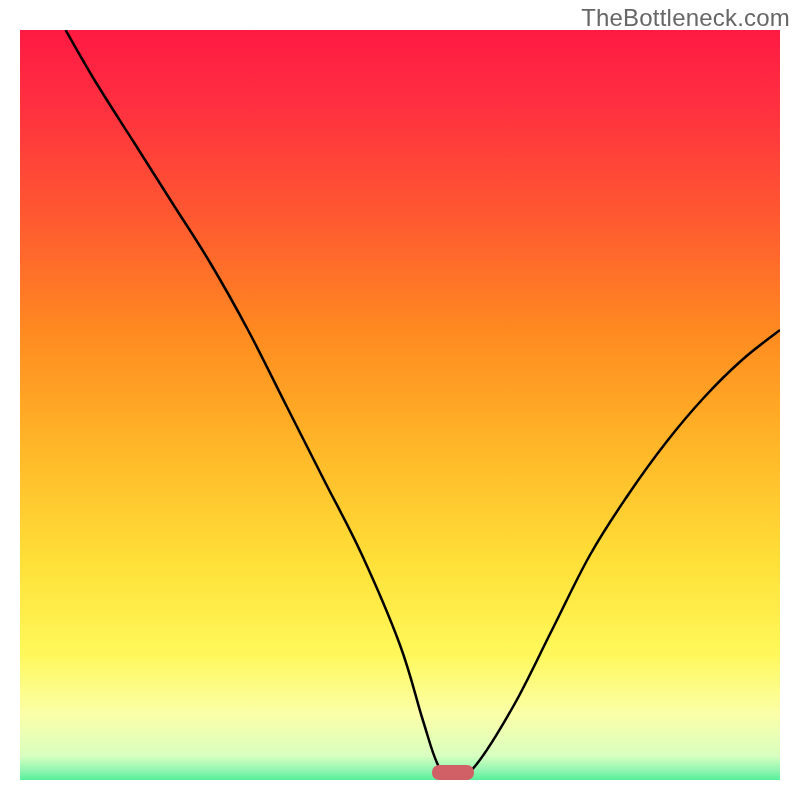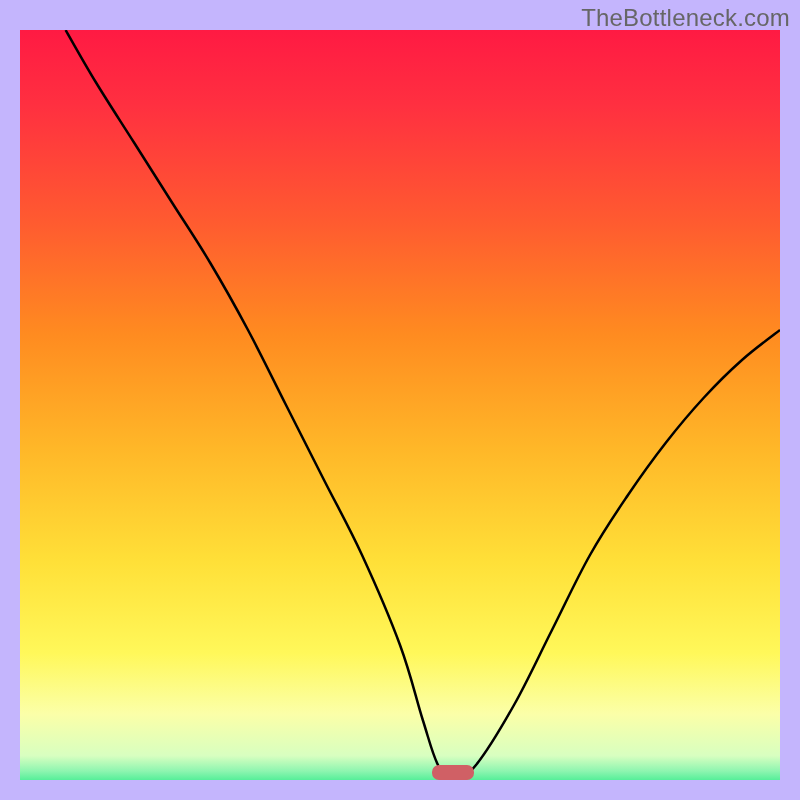--- a/index.html
+++ b/index.html
@@ -8,21 +8,21 @@
     width: 800px;
     height: 800px;
     overflow: hidden;
     background: #000;
     font-family: Arial, Helvetica, sans-serif;
   }
   .frame {
     position: relative;
     width: 800px;
     height: 800px;
-    background: #c4b5fd;
+    background: #ffffff;
   }
   .watermark {
     position: absolute;
     top: 4px;
     right: 10px;
     color: #666;
     font-size: 24px;
     font-weight: 400;
     letter-spacing: 0.2px;
     z-index: 10;

